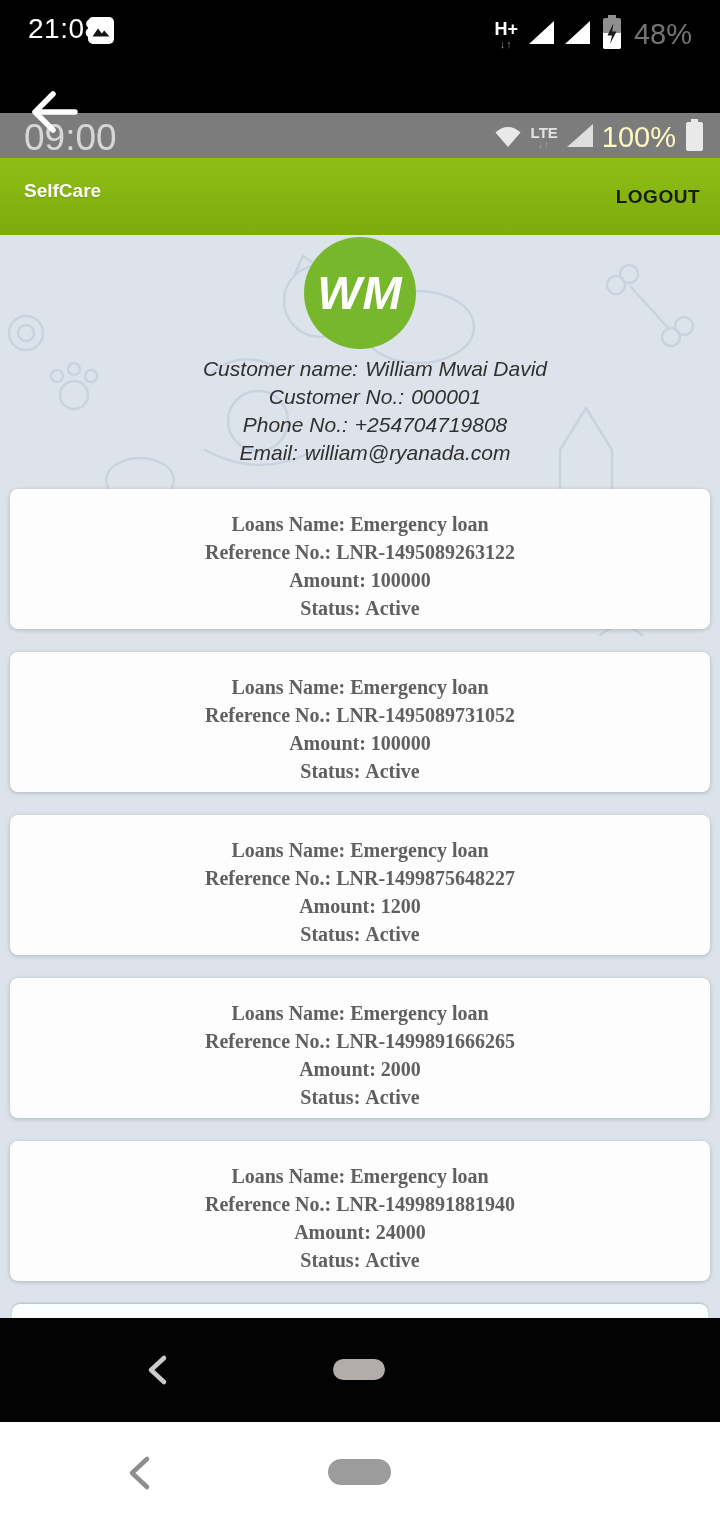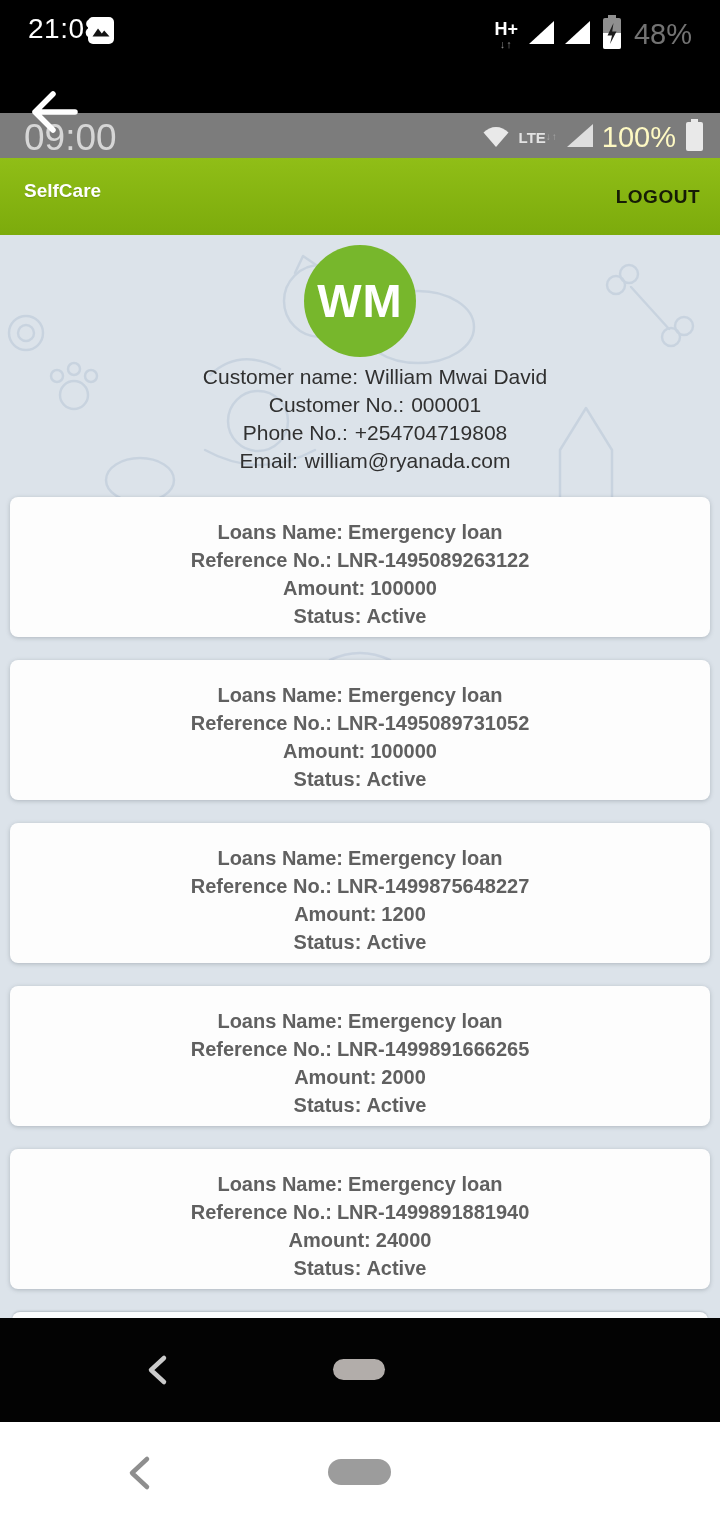--- a/index.html
+++ b/index.html
@@ -20,46 +20,46 @@
   .hplus .a{color:#8f8f8f;font-size:11px;margin-top:1px;letter-spacing:1px;}
   .pct-out{color:#737373;font-size:29px;}
 
   
   .back-arrow{left:30px;top:90px;z-index:30;cursor:pointer;}
 
   
   .inner-status{top:113px;left:0;width:720px;height:45px;background:#7c7c7c;z-index:10;}
   .inner-time{left:24px;top:4px;font-size:37px;color:#d6d6d6;}
   .inner-right{right:16px;top:6px;display:flex;align-items:center;gap:9px;position:absolute;}
-  .lte{display:flex;align-items:center;line-height:1;text-align:right;}
+  .lte{display:flex;flex-direction:column;align-items:center;line-height:1;text-align:right;}
   .lte .t{color:#e3e3e3;font-size:15px;font-weight:bold;}
   .lte .a{color:#a9a9a9;font-size:10px;letter-spacing:1px;}
   .pct-in{color:#fef9c3;font-size:29px;}
 
   
   .app-bar{top:158px;left:0;width:720px;height:77px;background:linear-gradient(180deg,#90be17 0%,#7cab0c 100%);z-index:5;}
   .app-title{left:24px;top:22px;font-size:19px;font-weight:bold;color:#fff;text-shadow:0 1px 1px rgba(0,0,0,0.15);}
   .logout-btn{right:14px;top:27px;font-size:19px;font-weight:bold;color:#161c06;letter-spacing:0.5px;cursor:pointer;background:none;border:none;font-family:inherit;position:absolute;}
 
   
   .content{top:235px;left:0;width:720px;height:1083px;background:#dce3ea;overflow:hidden;}
   .doodles{position:absolute;top:0;left:0;pointer-events:none;}
-  .profile{position:relative;text-align:center;padding-top:10px;}
+  .profile{position:relative;text-align:center;padding-top:2px;font-style:italic;}
   .avatar{width:112px;height:112px;border-radius:50%;background:#77b72c;color:#fff;
           font-size:47px;font-weight:bold;line-height:112px;text-align:center;
           margin:0 auto;letter-spacing:1px;}
   .p-lines{margin-top:6px;margin-left:30px;}
   .p-line{font-size:21px;line-height:28px;color:#303030;}
   .p-line span:first-child{margin-right:7px;}
 
   .card{position:relative;margin:0 10px 23px 10px;height:140px;background:#fdfdfd;border-radius:8px;
         box-shadow:0 1px 4px rgba(90,100,110,0.35);text-align:center;padding-top:21px;
         box-sizing:border-box;cursor:pointer;}
   .card-first{margin-top:22px;}
-  .card-line{font-size:20px;line-height:28px;font-weight:bold;color:#606060;}
+  .card-line{font-size:20px;line-height:28px;font-weight:bold;color:#606060;font-family:Liberation Serif, serif;}
   .card-line span:first-child{margin-right:5px;}
   .card-partial{position:relative;margin:0 12px;height:14px;background:#fbfcfd;border-radius:8px 8px 0 0;
         box-shadow:0 -1px 2px rgba(90,100,110,0.3);}
 
   
   .nav-bar{top:1318px;left:0;width:720px;height:104px;background:#030303;}
   .nav-chevron{left:146px;top:36px;cursor:pointer;}
   .nav-pill{left:333px;top:41px;width:52px;height:21px;border-radius:11px;background:#b2adaa;cursor:pointer;}
 
   

